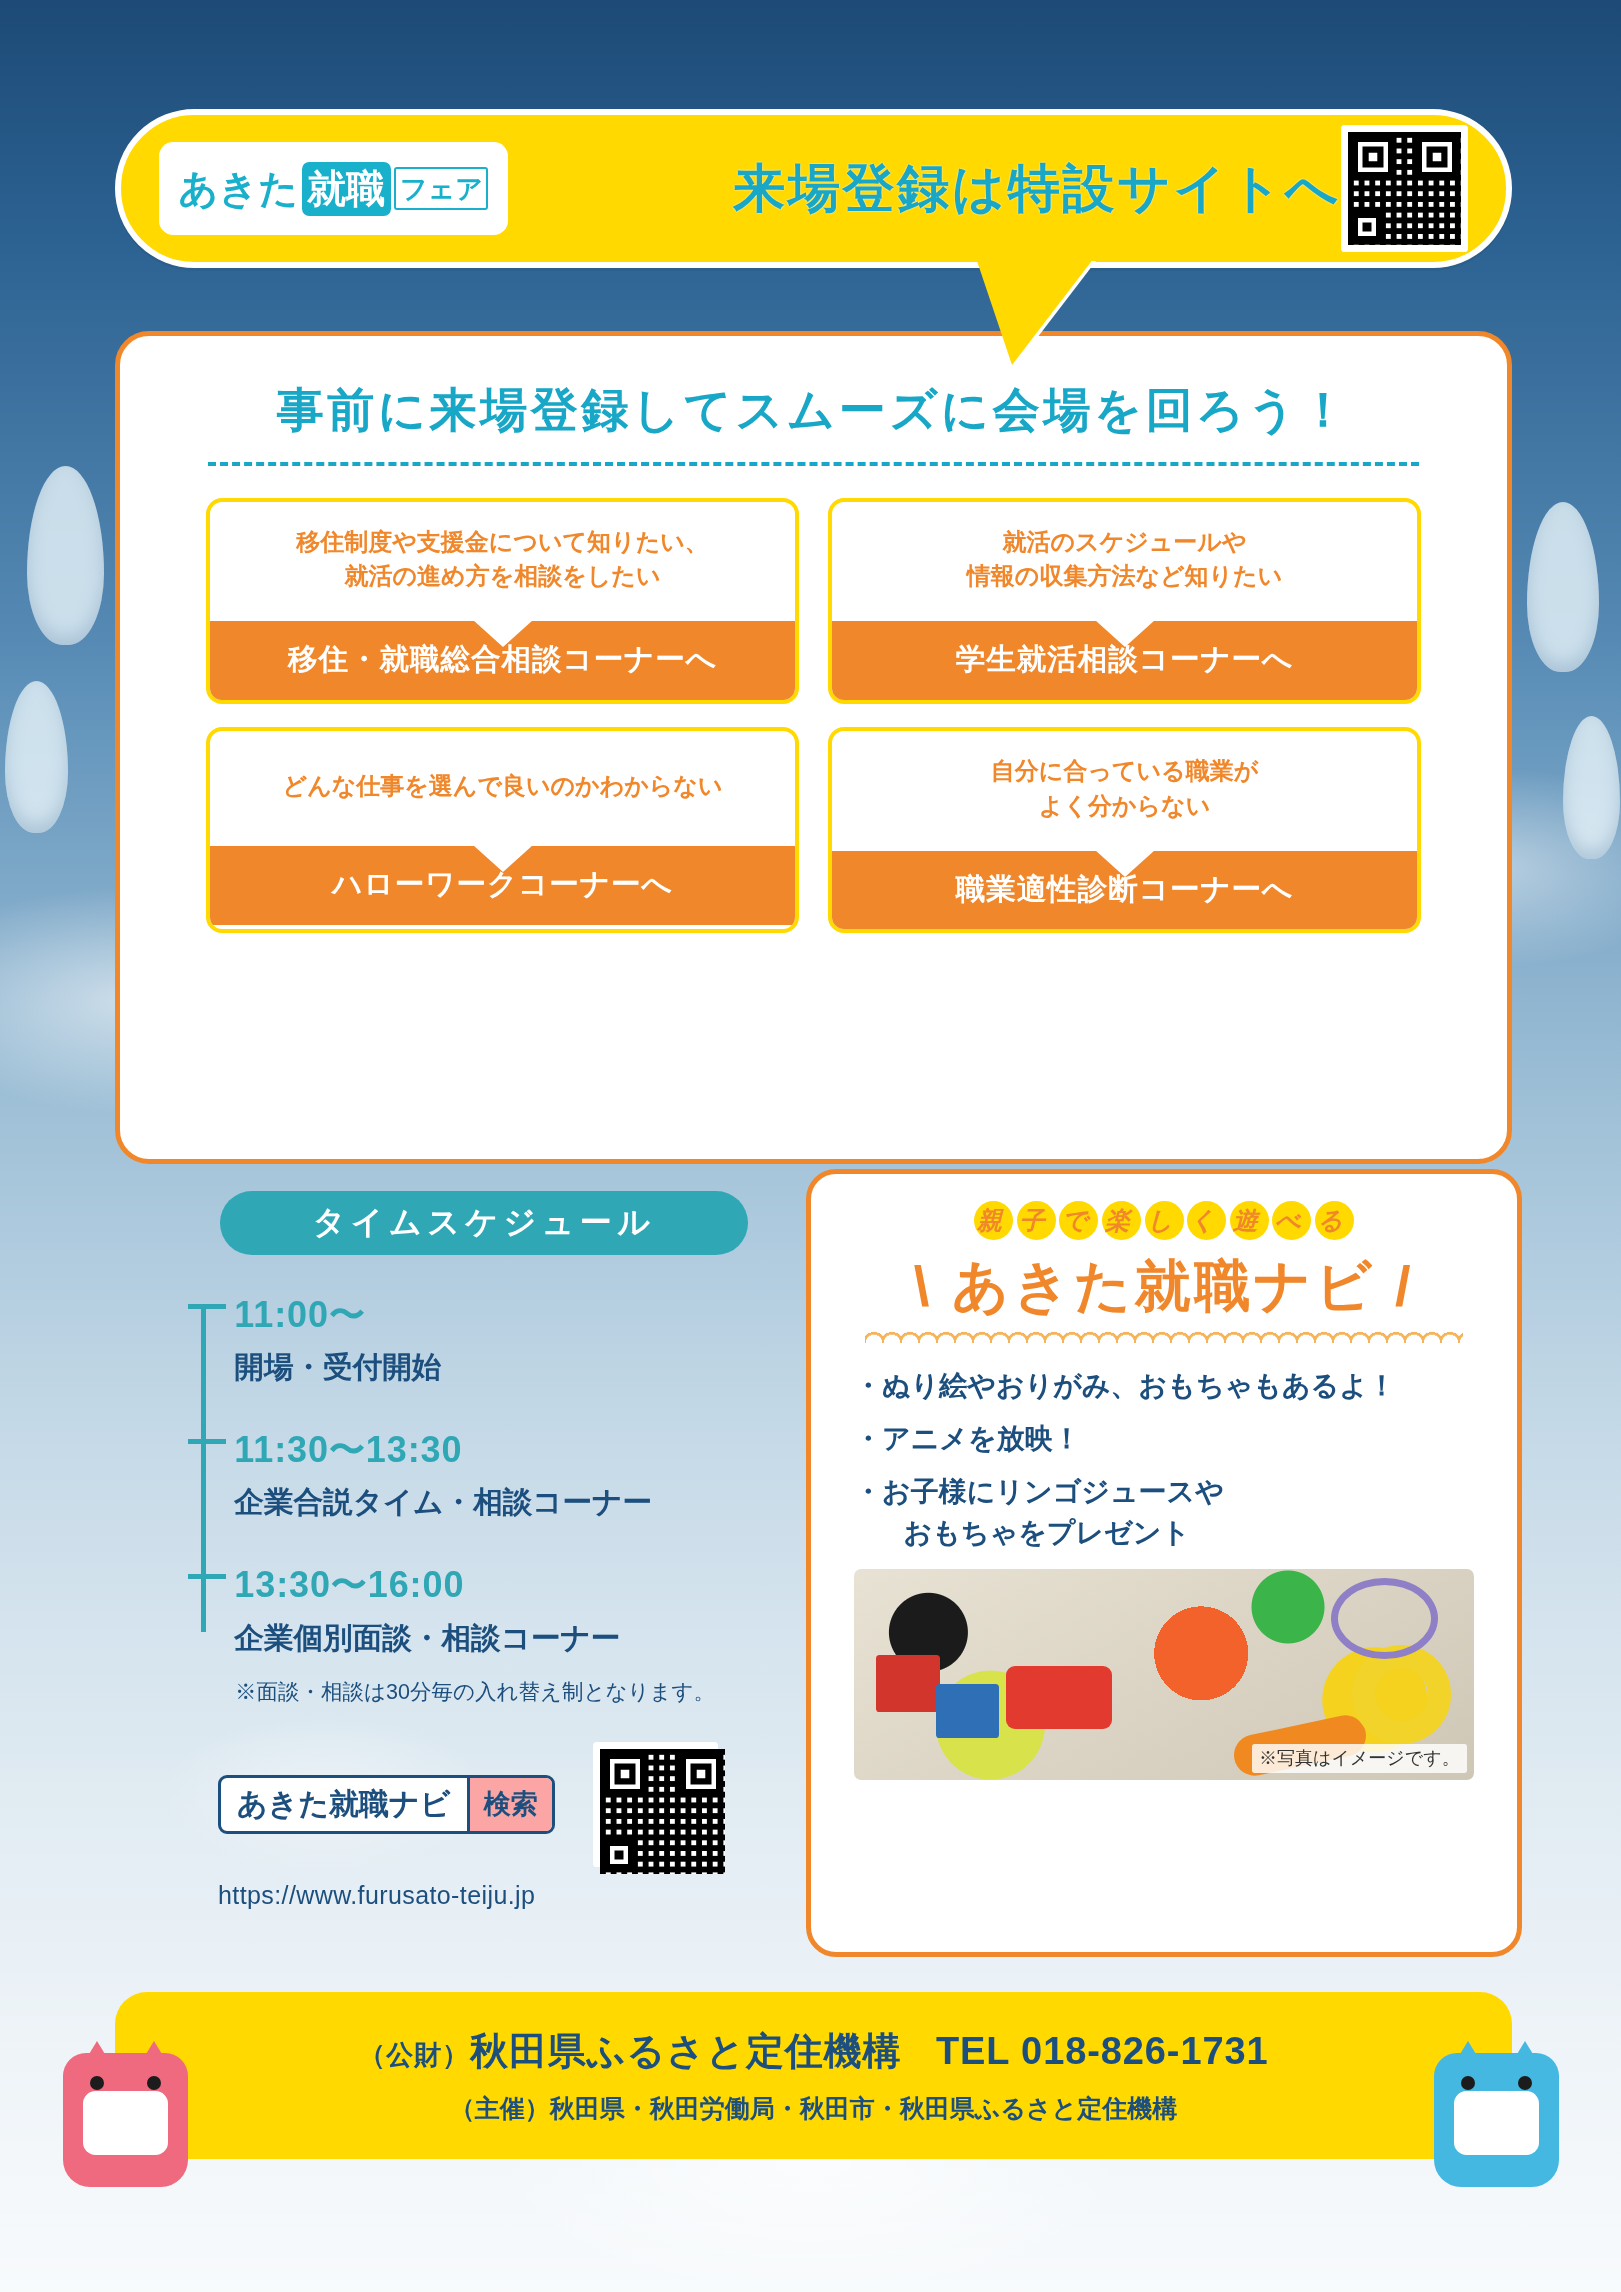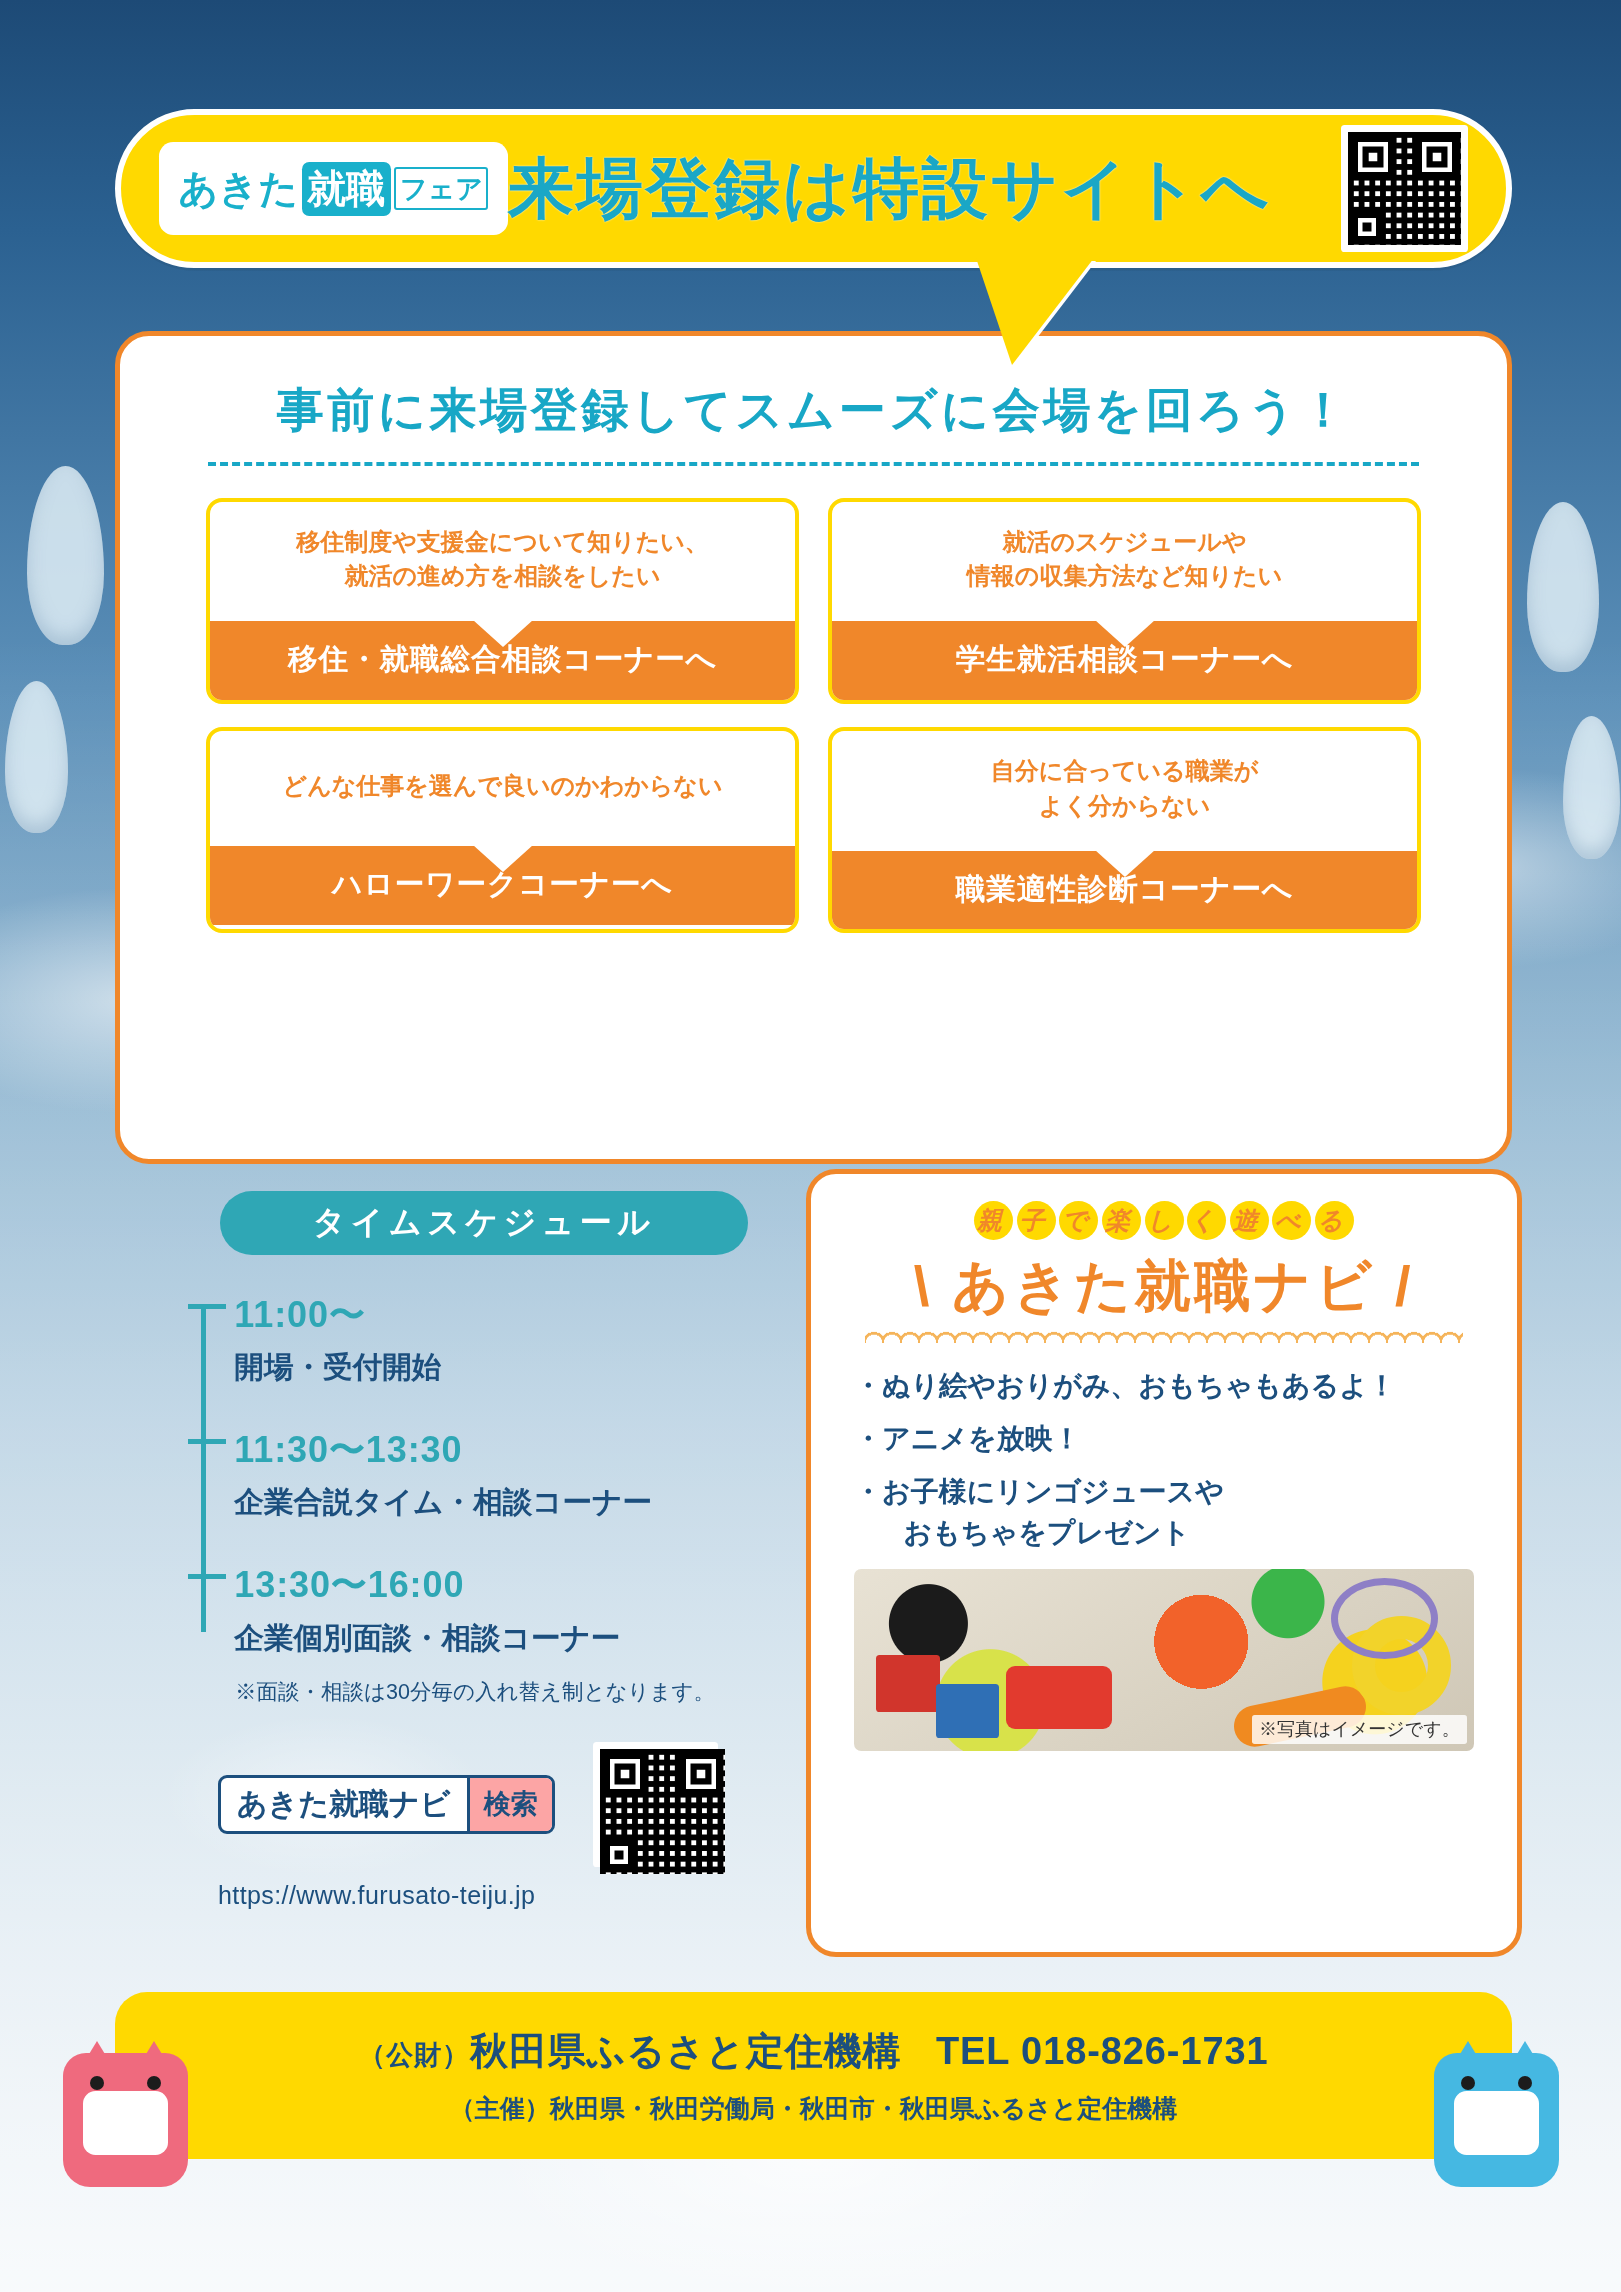--- a/index.html
+++ b/index.html
@@ -58,22 +58,22 @@
     flex-direction: column; gap: 1.8px;
   }
   .logo-inner { display:flex; align-items:center; gap:3.6px; }
   .logo-akita { color:#19b0cb; font-size:39px; font-weight:bold; }
   .logo-shushoku {
     background:#19b0cb; color:#ffffff; font-size:39px; font-weight:bold;
     padding: 0 5.4px; border-radius: 7.2px;
   }
   .logo-fair { color:#19b0cb; font-size:27px; font-weight:bold; border:2.7px solid #19b0cb; border-radius:3px; padding:1.8px 3.6px; }
   #banner-title {
-    flex: 1; text-align: left; color: #1aa7c6;
-    font-size: 66px; font-weight: bold; letter-spacing: 2.7px;
+    flex: 1; text-align: right; color: #1aa7c6;
+    font-size: 52px; font-weight: bold; letter-spacing: 2.7px;
     text-shadow: 0 0 1.8px #ffffff;
   }
   .qr {
     background:#ffffff; padding:7.2px; border-radius:3.6px;
     display:grid; gap:0;
   }
   #banner-qr { width: 127px; height: 127px; }
   #banner-qr .qrimg { width: 113px; height: 113px; }
 
   
@@ -199,21 +199,21 @@
   #kids-wave { margin: 5.4px 54px 0 54px; height: 12.5px;
     background-image: radial-gradient(circle at 9px 12.5px, transparent 8px, #f5b45a 8px, #f5b45a 10.7px, transparent 10.7px);
     background-size: 18px 14.3px; background-repeat: repeat-x;
   }
   .kids-bullets { margin: 23px 43px 0 43px; }
   .kids-bullets li {
     list-style: none; color:#1c4f7e; font-size:28px; font-weight:bold;
     line-height: 1.45; margin-bottom: 12.5px; text-indent: -21.5px; padding-left: 21.5px;
   }
   #kids-photo {
-    margin: 16px 43px 0 43px; height: 182px; border-radius: 7.2px; position: relative;
+    margin: 16px 43px 0 43px; height: 211px; border-radius: 7.2px; position: relative;
     overflow: hidden;
     background:
       radial-gradient(circle at 22% 74%, #d8e24a 0 54px, transparent 55px),
       radial-gradient(circle at 56% 40%, #f2622a 0 47px, transparent 47px),
       radial-gradient(circle at 84% 62%, #f5d21e 0 52px, transparent 53px),
       radial-gradient(circle at 12% 30%, #1b1b1b 0 39px, transparent 40px),
       radial-gradient(circle at 70% 18%, #3bb54a 0 36px, transparent 37px),
       linear-gradient(150deg, #e8e2d4 0%, #d9d2c2 60%, #cfc7b6 100%);
   }
   #kids-photo .pbox1 { position:absolute; left:21.5px; top:86px; width:64px; height:57px; background:#d1352c; border-radius:3.6px;}

